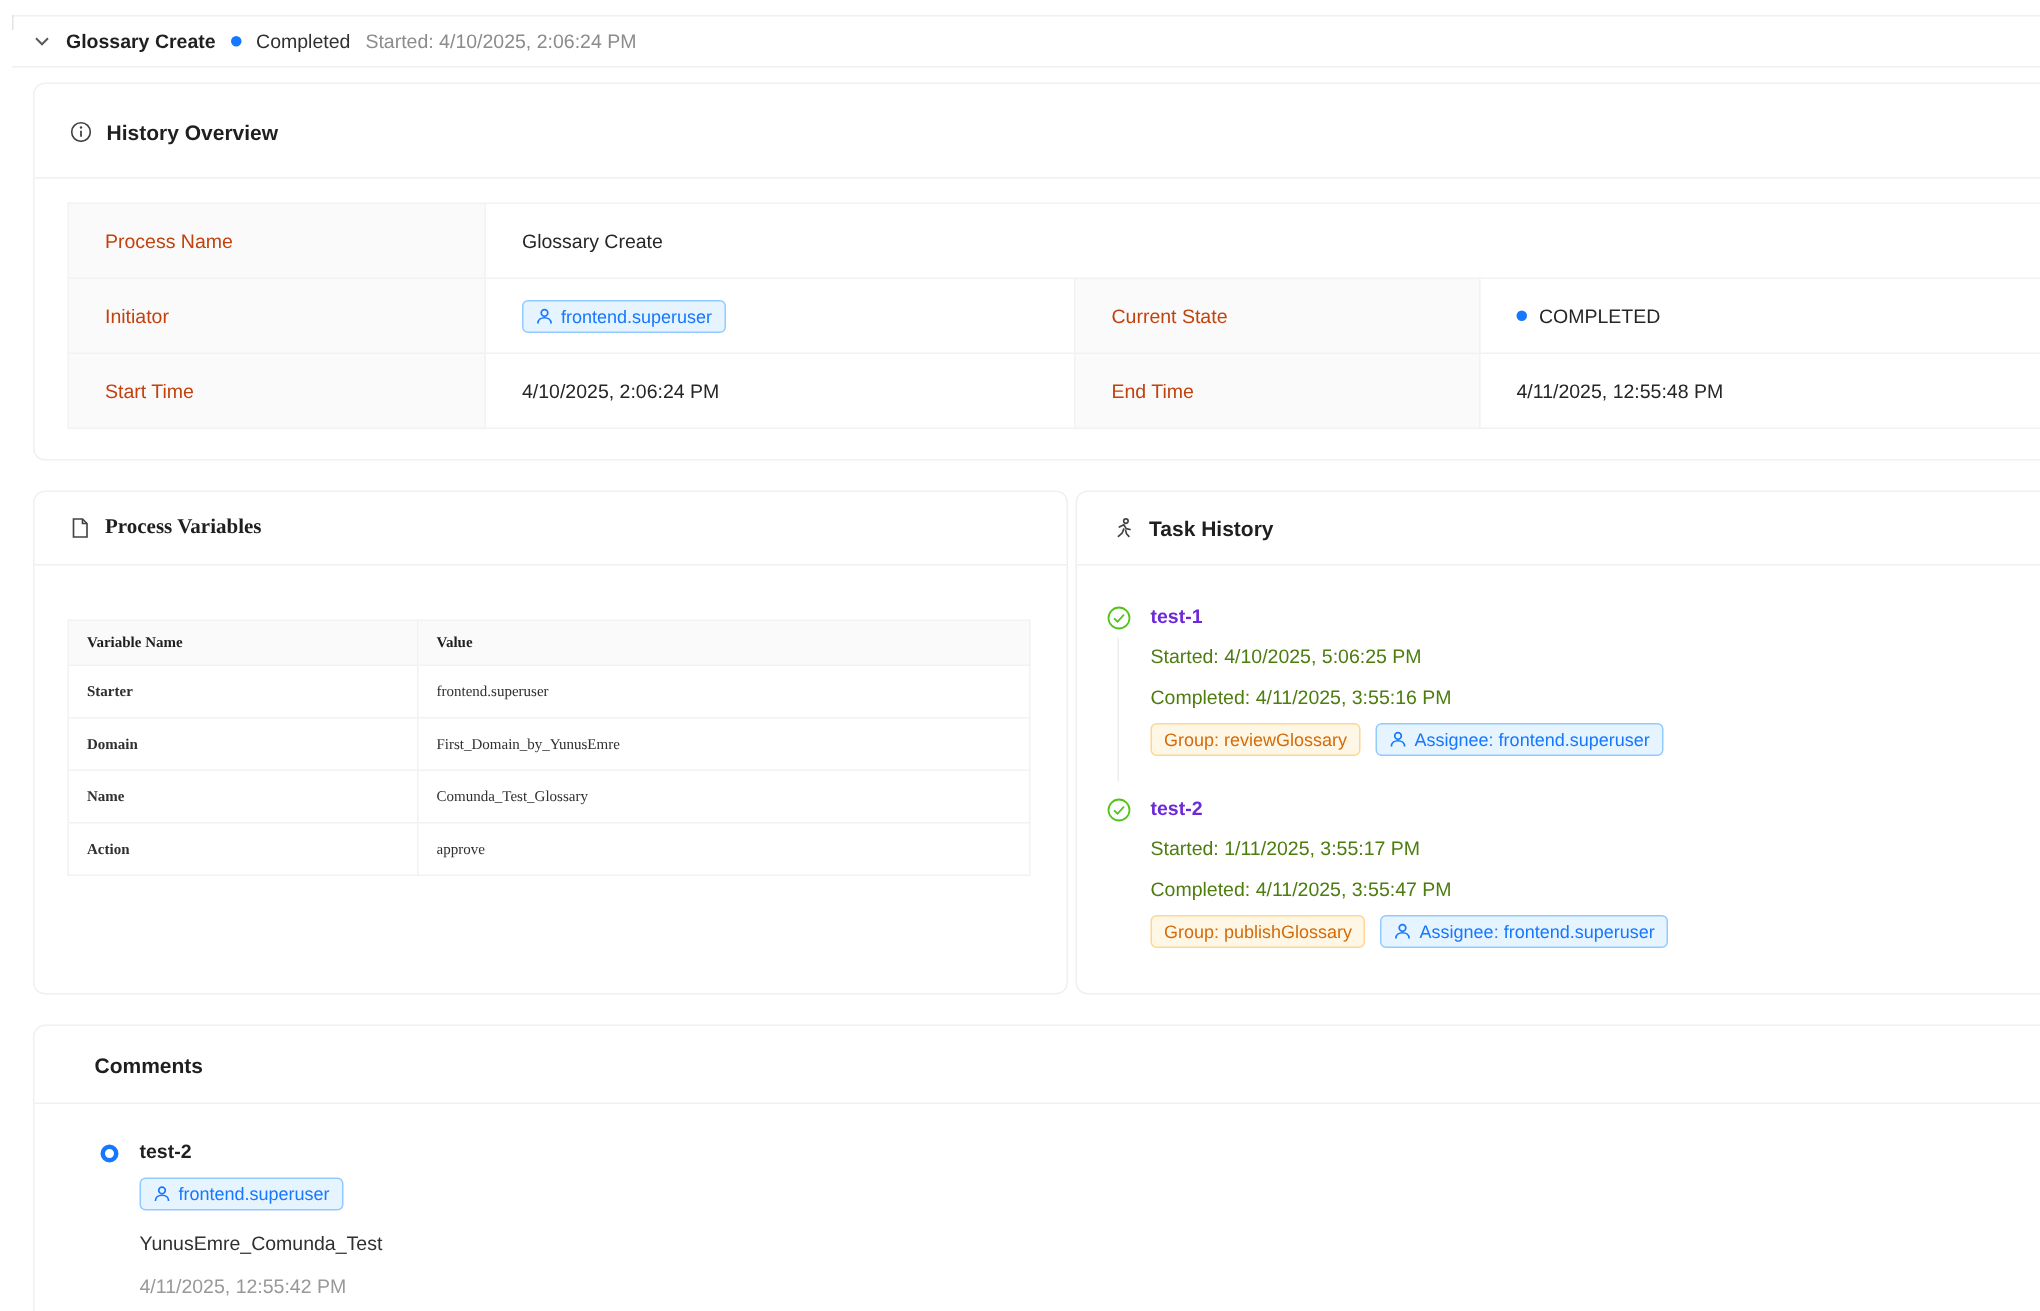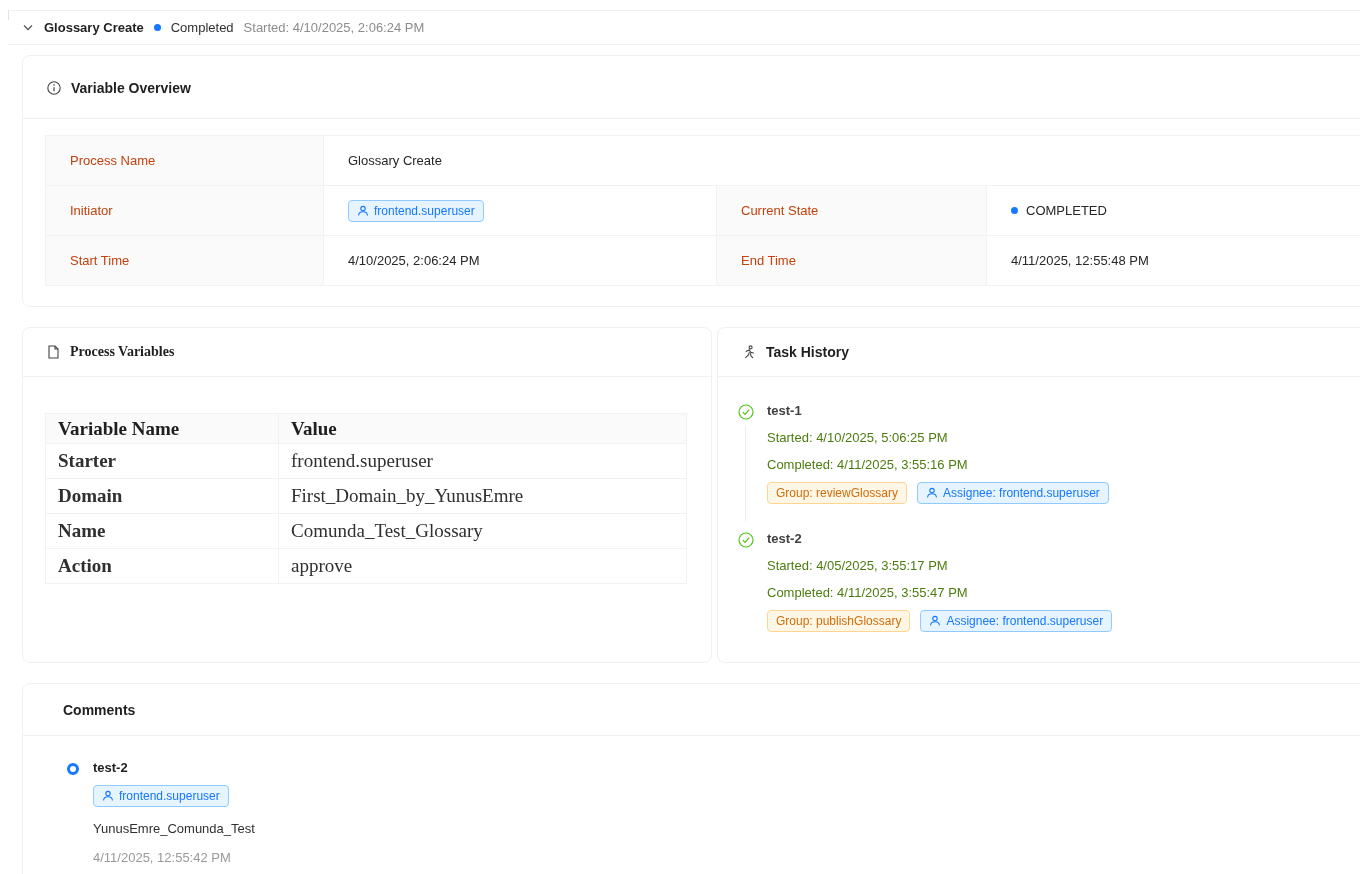--- a/index.html
+++ b/index.html
@@ -41,35 +41,35 @@
   
   .desc-table { border-collapse: collapse; width: 100%; table-layout: fixed; }
   .desc-table td { border: 1px solid #f2f2f2; height: 50px; padding: 0 24px; }
   .desc-table td.lbl { background: #fafafa; color: #c2410c; }
   .state-cell { display: flex; align-items: center; gap: 8px; }
 
   
   .vars-card { width: 690px; flex: 0 0 690px; font-family: Liberation Serif, serif; }
   .vars-card .card-body { padding: 36px 24px 30px 22px; }
   .vars-table { border-collapse: collapse; width: 100%; table-layout: fixed; }
-  .vars-table th, .vars-table td { border: 1px solid #f2f2f2; text-align: left; padding: 0 12px; font-size: 19px; }
+  .vars-table th, .vars-table td { border: 1px solid #f2f2f2; text-align: left; padding: 0 12px; font-size: 10px; }
   .vars-table th { background: #fafafa; height: 30px; font-weight: bold; color: #1f1f1f; }
   .vars-table td { height: 35px; color: #303030; }
 
   
   .row2 { display: flex; gap: 5px; }
   .task-card { flex: 1 1 auto; }
   .task-card .card-body { padding: 26px 24px 30px 20px; }
   .task-item { position: relative; display: flex; gap: 13px; }
   .task-item.has-line::before {
     content: ""; position: absolute; left: 7px; top: 22px; height: 96px;
     width: 1px; background: #ececec;
   }
   .task-icon { color: #52c41a; display: inline-flex; margin-top: 1px; }
-  .task-name { font-weight: bold; color: #404040; }
+  .task-name { font-weight: bold; color: #6d28d9; }
   .t-line { margin-top: 12px; color: #4d7c0f; }
   .t-tags { margin-top: 10px; display: flex; gap: 10px; justify-content: space-between; }
   .task-gap { height: 27px; }
 
   
   .tag {
     display: inline-flex; align-items: center; gap: 5px;
     border-radius: 4px; padding: 2px 8px; font-size: 12px; line-height: 16px; white-space: nowrap;
   }
   .tag-blue { background: #e6f4ff; border: 1px solid #91caff; color: #1677ff; }
@@ -109,21 +109,21 @@
 
     <section class="card overview-card">
       <div class="card-header">
         <span class="hdr-icon">
           <svg width="14" height="14" viewBox="0 0 14 14">
               <circle cx="7" cy="7" r="6.2" fill="none" stroke="currentColor" stroke-width="1.1"></circle>
               <line x1="7" y1="6.2" x2="7" y2="10.2" stroke="currentColor" stroke-width="1.2"></line>
               <circle cx="7" cy="4" r="0.8" fill="currentColor"></circle>
             </svg>
         </span>
-        <span>Variable Overview</span>
+        <span>History Overview</span>
       </div>
       <div class="card-body">
         <table class="desc-table">
           <colgroup>
               <col style="width:278px">
               <col style="width:393px">
               <col style="width:270px">
               <col>
             </colgroup>
           <tbody>
@@ -249,21 +249,21 @@
 
           <div class="task-item">
             <span class="task-icon">
               <svg width="16" height="16" viewBox="0 0 16 16">
                   <circle cx="8" cy="8" r="7" fill="none" stroke="#52c41a" stroke-width="1.2"></circle>
                   <path d="M4.7 8.2l2.3 2.3 4.3-4.8" fill="none" stroke="#52c41a" stroke-width="1.2"></path>
                 </svg>
             </span>
             <div>
               <div class="task-name">test-2</div>
-              <div class="t-line">Started: 4/05/2025, 3:55:17 PM</div>
+              <div class="t-line">Started: 1/11/2025, 3:55:17 PM</div>
               <div class="t-line">Completed: 4/11/2025, 3:55:47 PM</div>
               <div class="t-tags">
                 <span class="tag tag-orange">Group: publishGlossary</span>
                 <span class="tag tag-blue">
                   <span class="uicon">
                     <svg width="12" height="12" viewBox="0 0 12 12">
                         <circle cx="6" cy="3.6" r="2.2" fill="none" stroke="currentColor" stroke-width="1.1"></circle>
                         <path d="M1.6 10.6c0-2.4 2-3.8 4.4-3.8s4.4 1.4 4.4 3.8" fill="none" stroke="currentColor" stroke-width="1.1"></path>
                       </svg>
                   </span>

